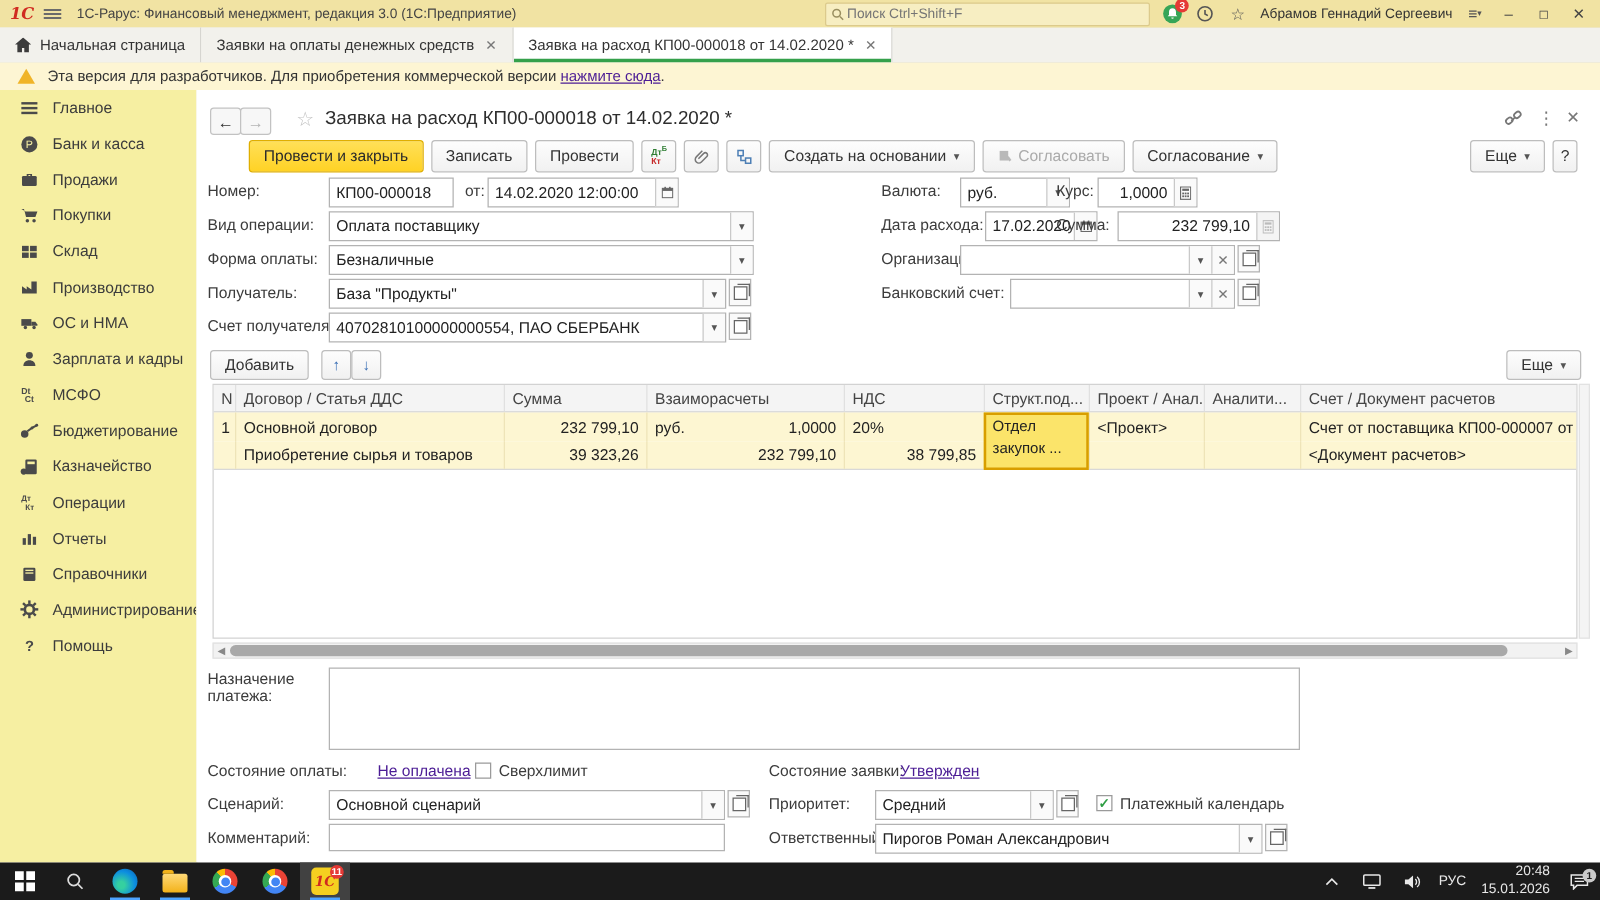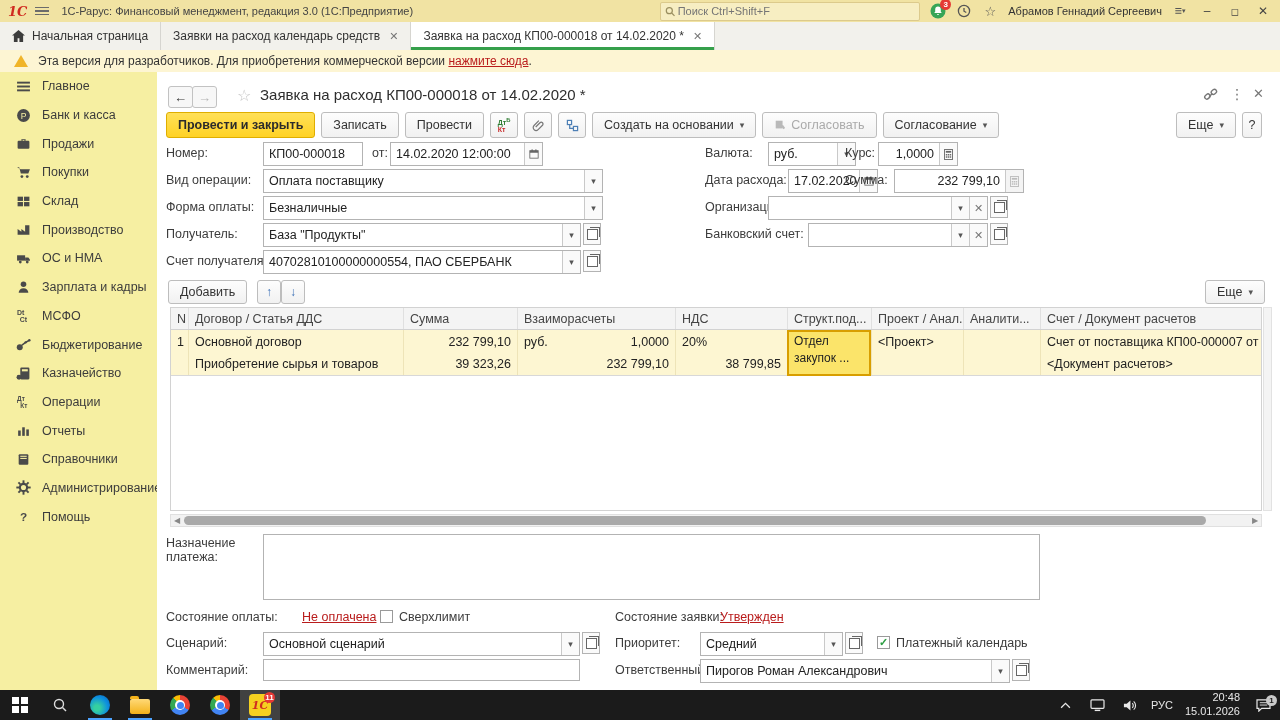--- a/index.html
+++ b/index.html
@@ -21,36 +21,36 @@
   .winbtn{font-size:12px;color:#444;width:18px;text-align:center;cursor:pointer;}
   
   .tabbar{position:absolute;left:0;top:22px;width:1280px;height:28px;background:#f2f1ec;border-bottom:1px solid #cfcfcf;display:flex;}
   .tab{display:flex;align-items:center;gap:7px;padding:0 12px;border-right:1px solid #d6d5d0;font-size:12px;color:#333;background:#f2f1ec;cursor:pointer;}
   .tab.active{background:#fff;box-shadow:inset 0 -3px 0 #35a04b;}
   .tabx{color:#777;font-size:11px;margin-left:2px;cursor:pointer;}
   
   .banner{position:absolute;left:0;top:50px;width:1280px;height:22px;background:#fdf5d3;border-bottom:1px solid #d9cd9b;
     display:flex;align-items:center;font-size:12px;color:#333;}
   .warn-tri{width:0;height:0;border-left:7px solid transparent;border-right:7px solid transparent;border-bottom:12px solid #f0b428;margin:0 10px 0 14px;position:relative;}
-  a.lnk{color:#b91c1c;text-decoration:underline;cursor:pointer;}
+  a.lnk{color:#4c1d95;text-decoration:underline;cursor:pointer;}
   
   .sidebar{position:absolute;left:0;top:72px;width:157px;height:618px;background:#f6efa2;border-right:1px solid #e3d98f;overflow:hidden;}
   .side-item{display:flex;align-items:center;height:28.7px;padding-left:16px;gap:11px;color:#3c3c3c;cursor:pointer;font-size:12.5px;}
   .side-item svg{flex:0 0 15px;}
   .si-txt{white-space:nowrap;}
   
   .main{position:absolute;left:157px;top:72px;width:1123px;height:618px;background:#fff;}
   .navbtn{position:absolute;width:23px;height:20px;border:1px solid #c2c2c2;background:#f7f7f7;border-radius:3px;
     display:flex;align-items:center;justify-content:center;font-size:13px;cursor:pointer;}
   .doc-title{position:absolute;font-size:15px;color:#2e2e2e;white-space:nowrap;}
   .star{position:absolute;color:#c4c4c4;font-size:16px;cursor:pointer;}
   .hicon{position:absolute;color:#777;font-size:13px;cursor:pointer;}
   .btn{height:24px;border:1px solid #bdbdbd;border-radius:3px;background:linear-gradient(#fdfdfd,#f1f1f1);
     display:inline-flex;align-items:center;justify-content:center;padding:0 11px;font-size:12.5px;color:#333;cursor:pointer;white-space:nowrap;}
-  .btn.primary{background:linear-gradient(#ffe058,#ffd225);border-color:#dfae00;font-weight:bold;color:#2b2b2b;}
+  .btn.primary{background:linear-gradient(#ffe058,#ffd225);border-color:#dfae00;font-weight:normal;color:#2b2b2b;margin-left:33px;}
   .btn.disabled{color:#aaa;cursor:default;}
   .btn .carr{font-size:9px;margin-left:6px;color:#555;}
   .iconbtn{width:26px;height:24px;border:1px solid #bdbdbd;border-radius:3px;background:linear-gradient(#fdfdfd,#f1f1f1);
     display:inline-flex;align-items:center;justify-content:center;cursor:pointer;}
   .toolbar{position:absolute;left:9px;top:40px;display:flex;gap:6px;align-items:center;}
   .toolbar-right{position:absolute;right:18px;top:40px;display:flex;gap:6px;}
   .dtkt{font-size:7px;line-height:6px;font-weight:bold;text-align:left;}
   .dtkt .g{color:#2e7d32;display:block;}
   .dtkt .r{color:#c62828;display:block;}
   
@@ -153,21 +153,21 @@
   </div>
 
   <div class="tabbar">
     <div class="tab">
       <svg width="13" height="12" viewBox="0 0 14 13">
           <path d="M7 0 0 6h2v7h4V9h2v4h4V6h2z" fill="#3c3c3c"></path>
         </svg>
       <span>Начальная страница</span>
     </div>
     <div class="tab">
-      <span>Заявки на расход календарь средств</span>
+      <span>Заявки на оплаты денежных средств</span>
       <span class="tabx">✕</span>
     </div>
     <div class="tab active">
       <span>Заявка на расход КП00-000018 от 14.02.2020 *</span>
       <span class="tabx">✕</span>
     </div>
   </div>
 
   <div class="banner">
     <span class="warn-tri"></span>

